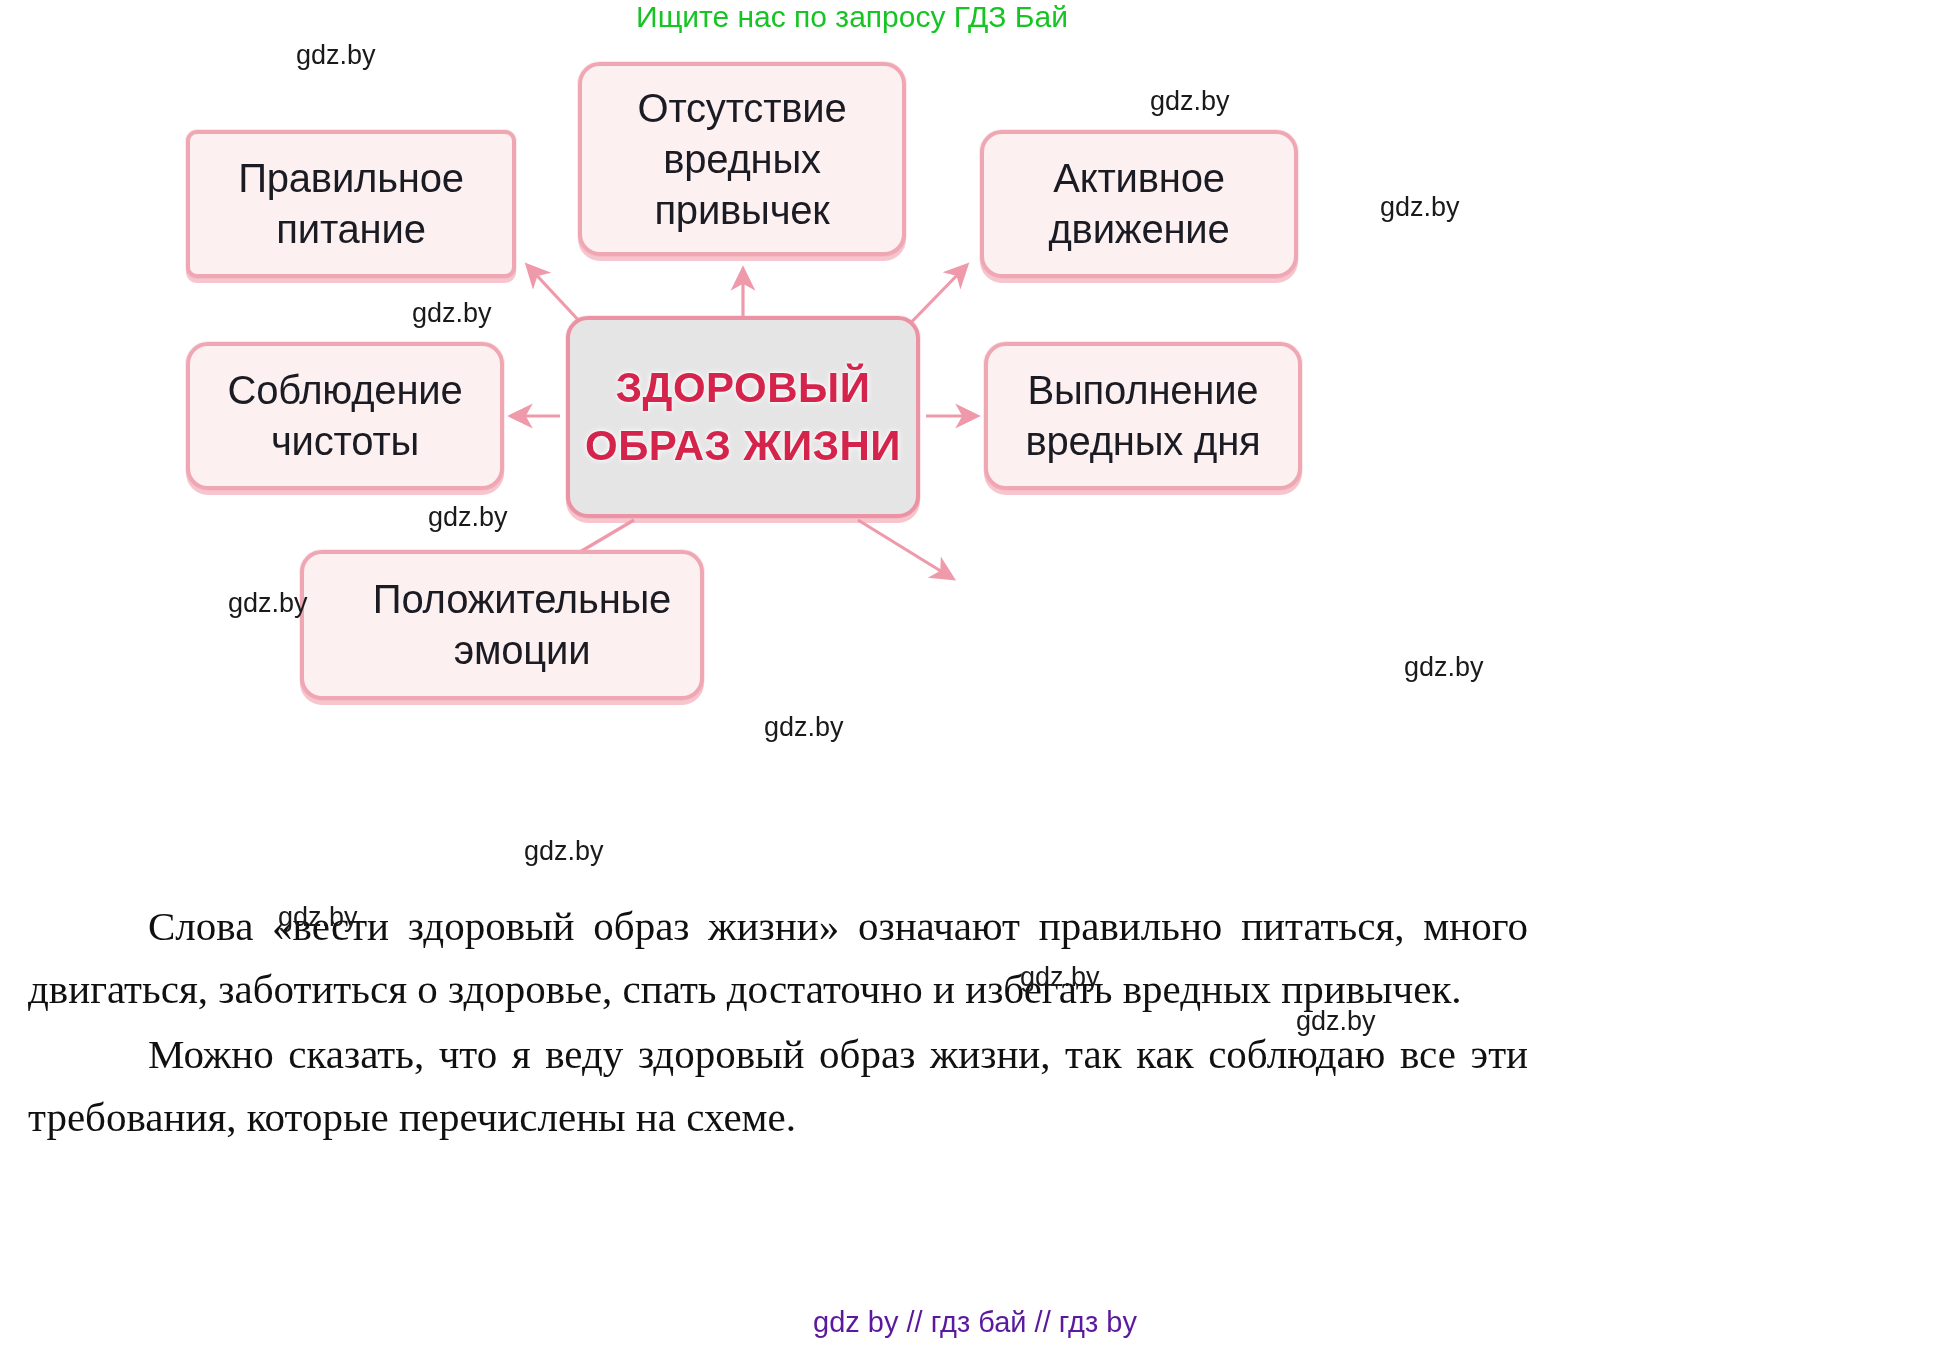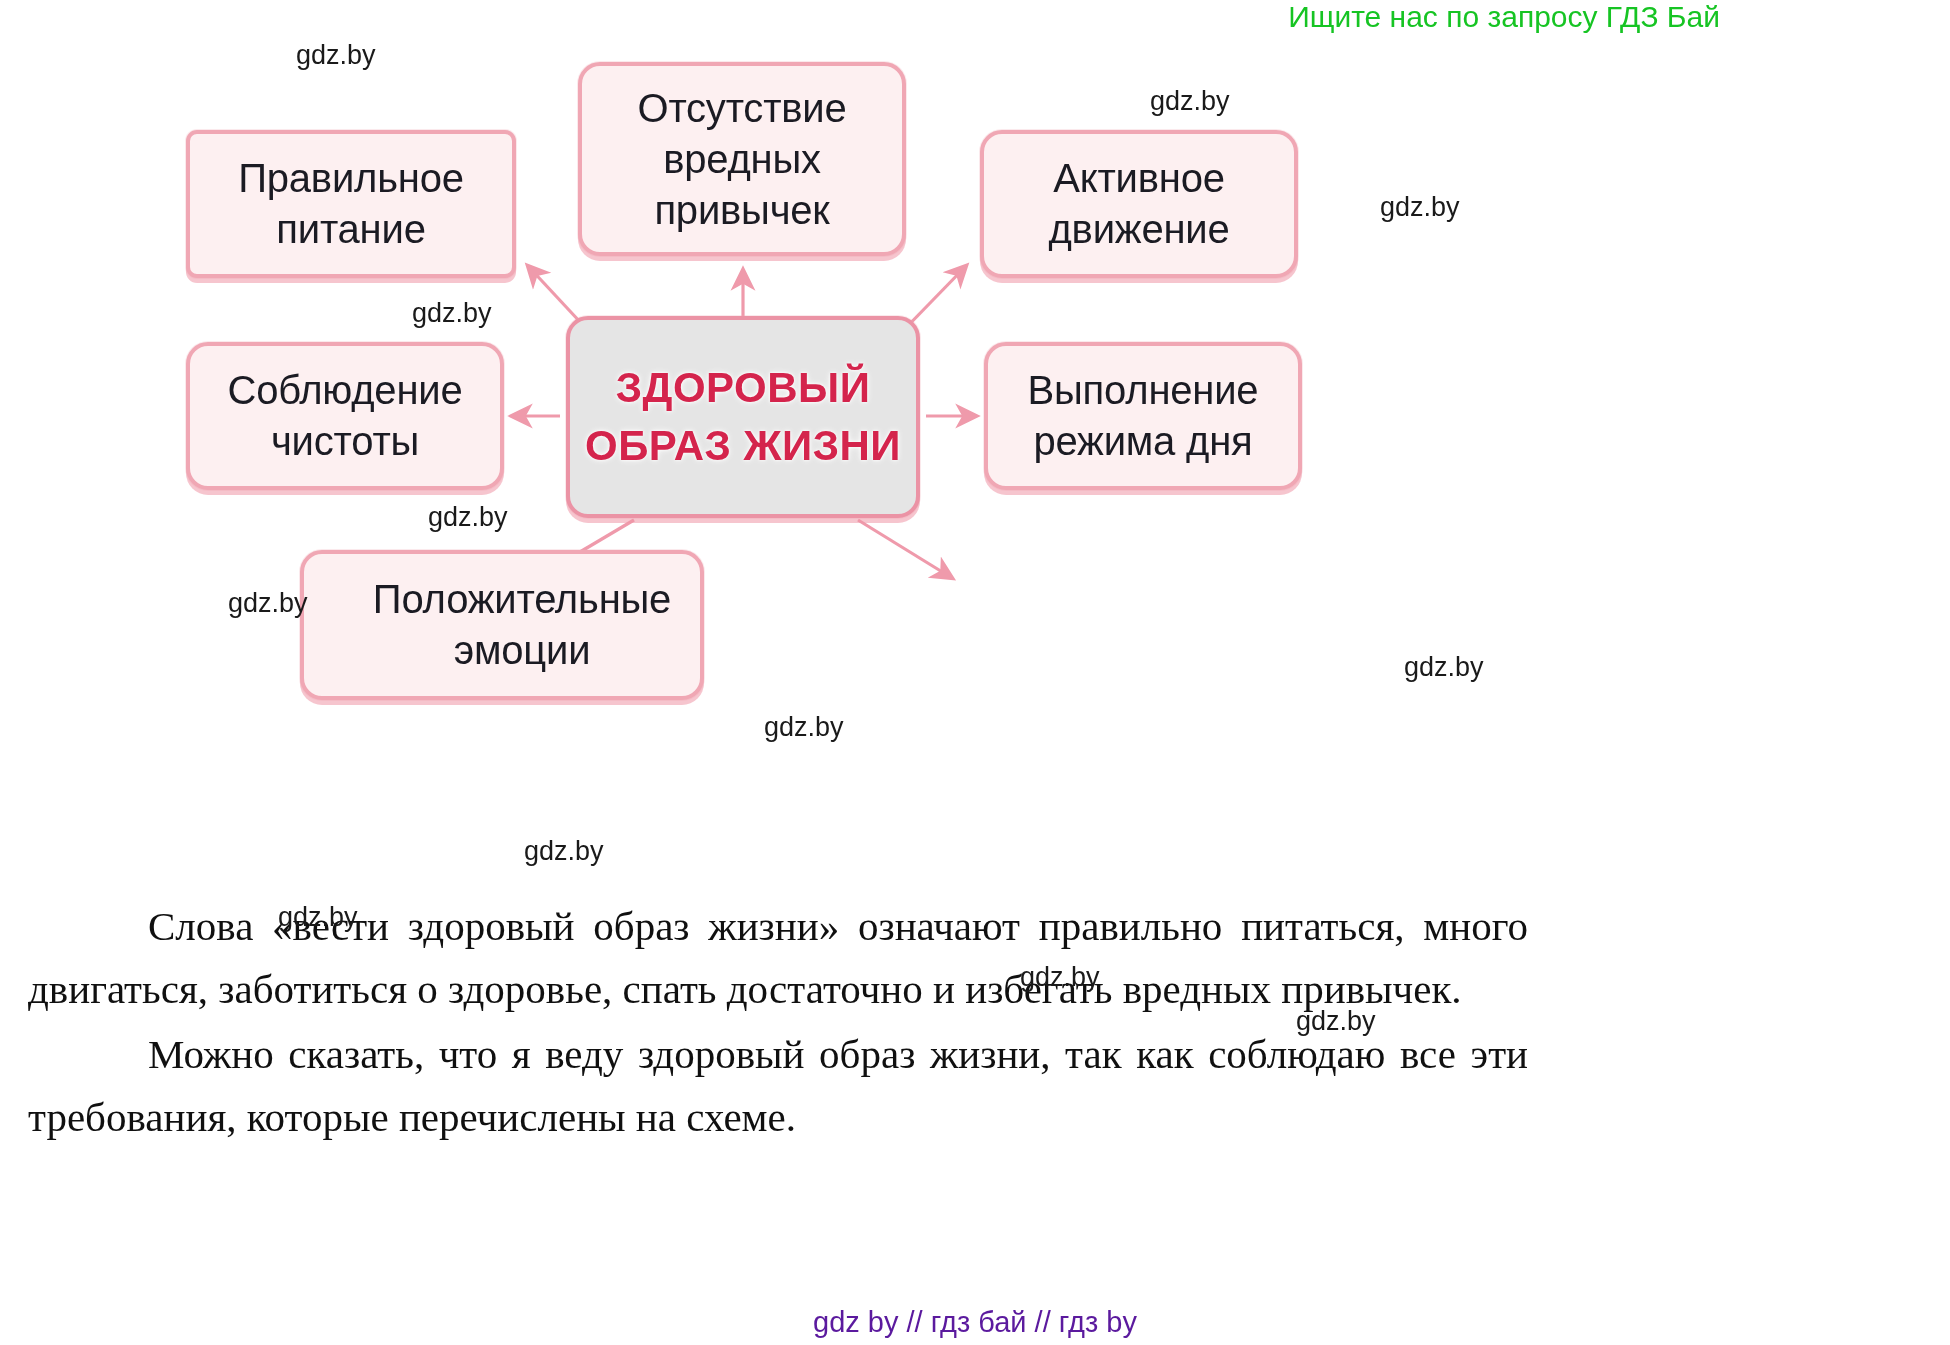--- a/index.html
+++ b/index.html
@@ -14,27 +14,26 @@
     font-family: "Liberation Sans", sans-serif;
     overflow: hidden;
   }
 
   
   .top-promo {
     position: absolute;
     top: 0px;
     left: 0;
     width: 1704px;
-    text-align: right;
+    text-align: center;
     color: #16c423;
     font-family: "Liberation Sans", sans-serif;
     font-size: 30px;
     line-height: 34px;
     white-space: nowrap;
-    margin-left: 16px;
   }
 
   
   .diagram {
     position: absolute;
     left: 0;
     top: 38px;
     width: 1950px;
     height: 850px;
   }
@@ -176,21 +175,21 @@
 
   <div class="node" id="node-cleanliness">
     <span class="label">Соблюдение чистоты</span>
   </div>
 
   <div class="node center" id="node-center">
     <span class="label">ЗДОРОВЫЙ ОБРАЗ ЖИЗНИ</span>
   </div>
 
   <div class="node" id="node-regimen">
-    <span class="label">Выполнение режима дня</span>
+    <span class="label">Выполнение вредных дня</span>
   </div>
 
   <div class="node" id="node-emotions">
     <span class="label">Положительные эмоции</span>
   </div>
 
 </div>
 
 <div class="wm" style="left:296px;  top:40px;">gdz.by</div>
 <div class="wm" style="left:1150px; top:86px;">gdz.by</div>

